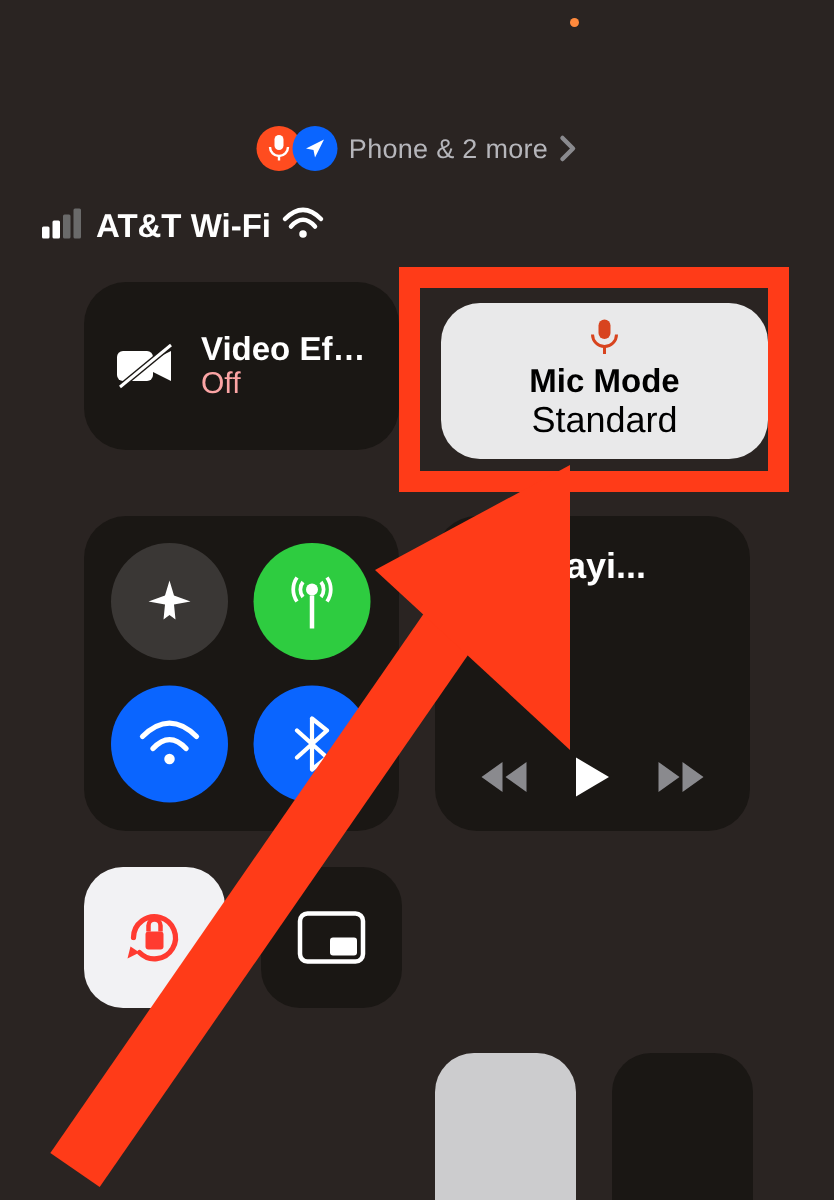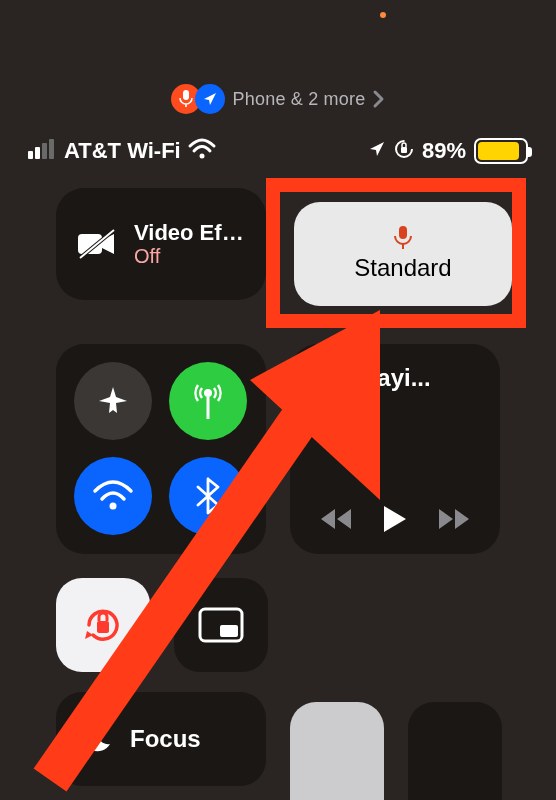--- a/index.html
+++ b/index.html
@@ -111,38 +111,20 @@
           <rect x="21" y="0" width="5" height="20" rx="1" fill="#6a6a6a"></rect>
         </svg>
     </span>
     <span class="carrier">AT&amp;T Wi-Fi</span>
     <span>
       <svg width="26" height="20" viewBox="0 0 26 20">
           <path d="M1 7 Q13 -5 25 7" fill="none" stroke="#fff" stroke-width="3" stroke-linecap="round"></path>
           <path d="M5 12 Q13 3 21 12" fill="none" stroke="#fff" stroke-width="3" stroke-linecap="round"></path>
           <circle cx="13" cy="17" r="2.5" fill="#fff"></circle>
         </svg>
-    </span>
-  </div>
-  <div class="status-right">
-    <span>
-      <svg width="18" height="18" viewBox="0 0 18 18">
-          <path d="M2 9 L16 2 L9 16 L8 10 Z" fill="#fff"></path>
-        </svg>
-    </span>
-    <span>
-      <svg width="20" height="20" viewBox="0 0 20 20">
-          <circle cx="10" cy="10" r="8" fill="none" stroke="#fff" stroke-width="2" stroke-dasharray="38 12"></circle>
-          <rect x="7" y="8" width="6" height="6" rx="1" fill="#fff"></rect>
-          <path d="M8 8 V6 a2 2 0 014 0 V8" fill="none" stroke="#fff" stroke-width="1.5"></path>
-        </svg>
-    </span>
-    <span class="pct">89%</span>
-    <span class="battery">
-      <span class="batt-fill" style="width:89%"></span>
     </span>
   </div>
 </div>
 
 <div class="grid">
 
   <div class="row">
     <div class="tile ve-tile">
       <span class="cam-icon">
         <svg width="42" height="32" viewBox="0 0 42 32">
@@ -227,41 +209,32 @@
         </svg>
     </div>
     <div class="pip-tile">
       <svg width="46" height="36" viewBox="0 0 46 36">
           <rect x="2" y="2" width="42" height="32" rx="5" fill="none" stroke="#fff" stroke-width="3"></rect>
           <rect x="22" y="18" width="18" height="12" rx="2" fill="#fff"></rect>
         </svg>
     </div>
   </div>
 
-  <div class="row" style="margin-top:-4px">
-    <div class="focus-tile">
-      <span>
-        <svg width="34" height="34" viewBox="0 0 34 34">
-            <path d="M22 4 A14 14 0 1 0 30 24 A11 11 0 0 1 22 4 Z" fill="#fff"></path>
-          </svg>
-      </span>
-      <span style="font-size:24px;font-weight:700">Focus</span>
-    </div>
-  </div>
 </div>
 
 <div class="mic-wrap">
   <div class="mic-tile">
     <span class="mic-ic">
       <svg width="20" height="24" viewBox="0 0 20 24">
           <rect x="6" y="0" width="8" height="13" rx="4" fill="#d8441f"></rect>
           <path d="M2 10a8 8 0 0016 0" fill="none" stroke="#d8441f" stroke-width="2"></path>
           <line x1="10" y1="18" x2="10" y2="23" stroke="#d8441f" stroke-width="2"></line>
         </svg>
     </span>
+    <span class="mic-title">Mic Mode</span>
     <span class="mic-sub">Standard</span>
   </div>
 </div>
 
 <div style="position:absolute; top:702px; left:290px; display:flex; gap:24px;">
   <div class="slim-tile">
     
   </div>
   <div class="slim-tile slim-dark" style="align-items:flex-end; justify-content:center; padding-bottom:24px;">
     

